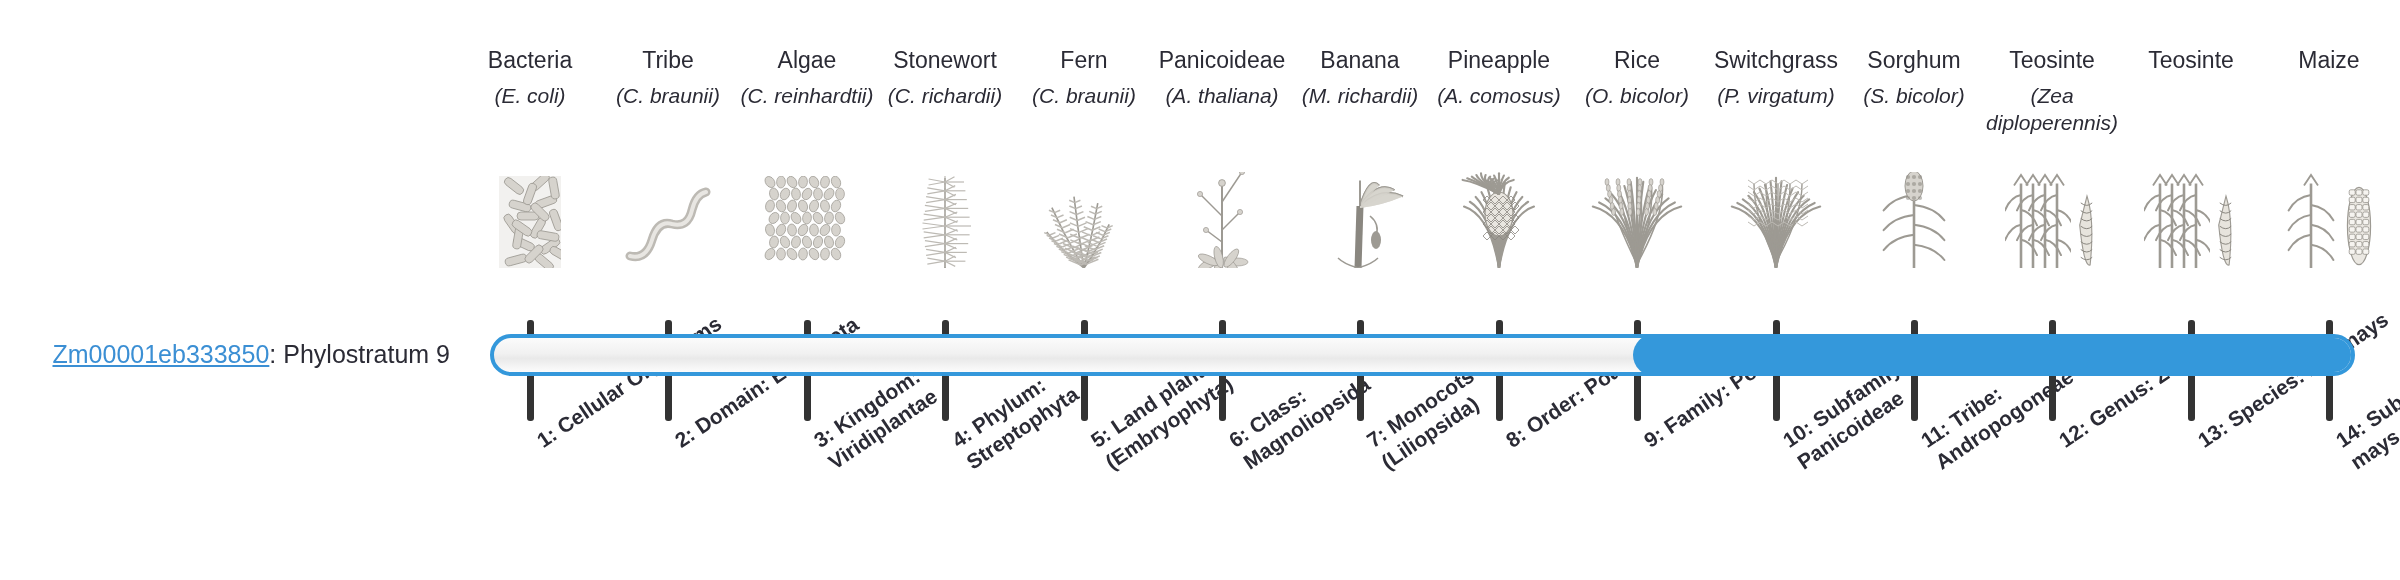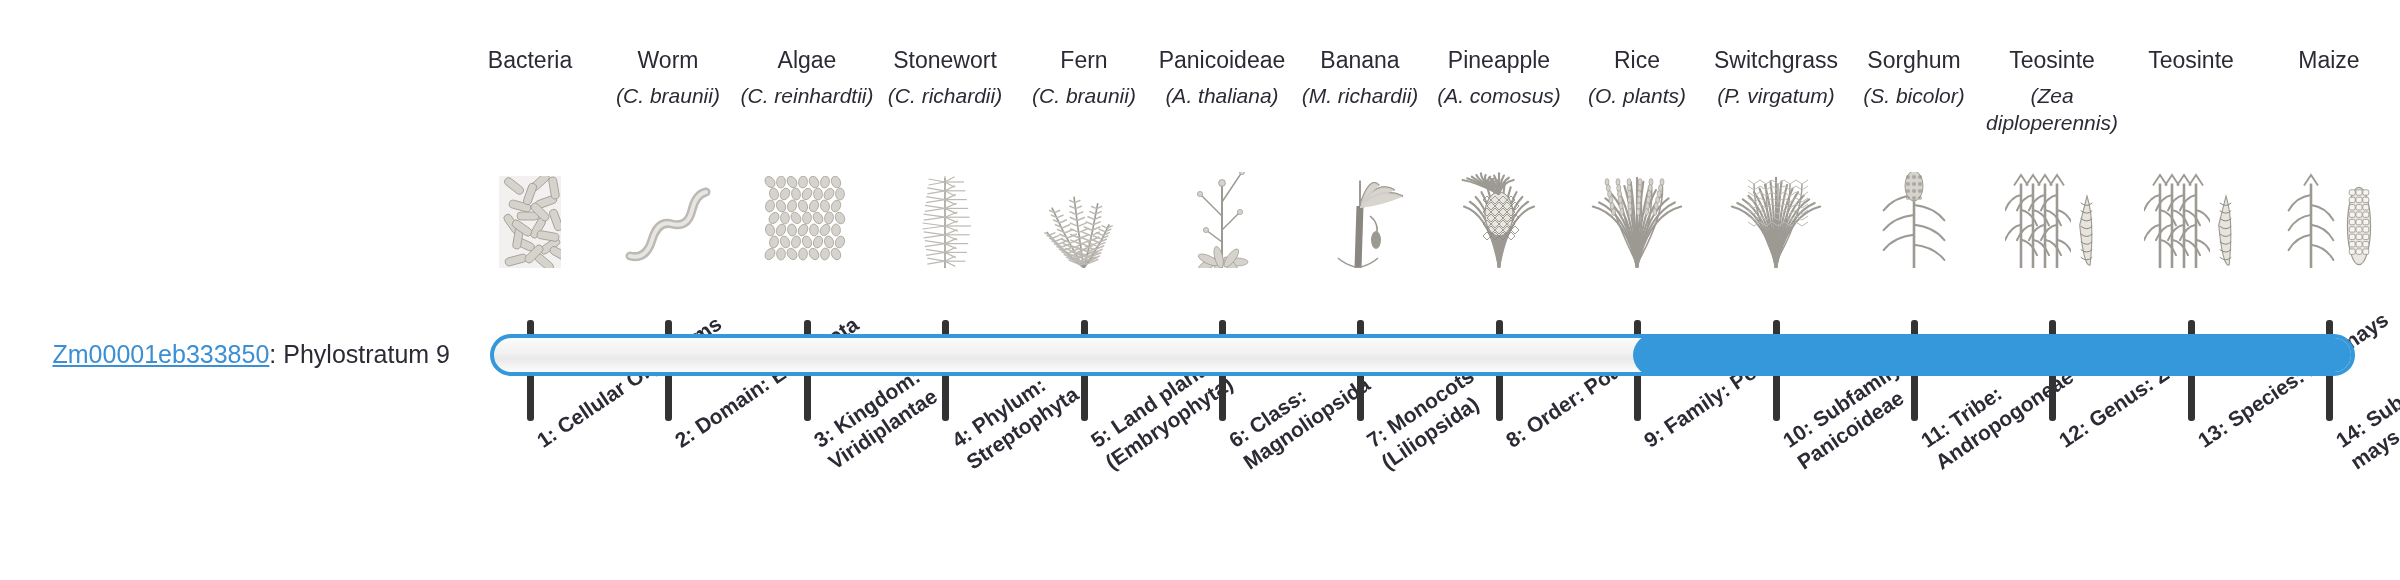--- a/index.html
+++ b/index.html
@@ -127,20 +127,21 @@
 </head>
 <body>
 
 <div id="gene-label">
   <span id="gene-link">Zm00001eb333850</span><span>: </span><span id="gene-strat">Phylostratum 9</span>
 </div>
 
 <div id="columns">
     <div class="col" style="left:530px">
       <div class="common-name">Bacteria</div>
+      <div class="latin-name">(E. coli)</div>
     </div>
     <div class="art" style="left:530px">
       <svg width="62" height="92" viewBox="0 0 62 92">
         <rect x="0" y="0" width="62" height="92" fill="#f2f1ef"></rect>
         <rect x="4" y="6" width="22" height="8" rx="4" fill="#d6d3cd" stroke="#9d9a93" stroke-width="0.8" transform="rotate(38 15 10)"></rect>
         <rect x="30" y="2" width="22" height="8" rx="4" fill="#d6d3cd" stroke="#9d9a93" stroke-width="0.8" transform="rotate(-42 41 6)"></rect>
         <rect x="10" y="26" width="22" height="8" rx="4" fill="#d6d3cd" stroke="#9d9a93" stroke-width="0.8" transform="rotate(15 21 30)"></rect>
         <rect x="36" y="22" width="22" height="8" rx="4" fill="#d6d3cd" stroke="#9d9a93" stroke-width="0.8" transform="rotate(-20 47 26)"></rect>
         <rect x="2" y="44" width="22" height="8" rx="4" fill="#d6d3cd" stroke="#9d9a93" stroke-width="0.8" transform="rotate(55 13 48)"></rect>
         <rect x="28" y="48" width="22" height="8" rx="4" fill="#d6d3cd" stroke="#9d9a93" stroke-width="0.8" transform="rotate(-60 39 52)"></rect>
@@ -154,21 +155,21 @@
         <rect x="44" y="8" width="22" height="8" rx="4" fill="#d6d3cd" stroke="#9d9a93" stroke-width="0.8" transform="rotate(80 55 12)"></rect>
         <rect x="8" y="58" width="22" height="8" rx="4" fill="#d6d3cd" stroke="#9d9a93" stroke-width="0.8" transform="rotate(-80 19 62)"></rect>
         <rect x="38" y="56" width="22" height="8" rx="4" fill="#d6d3cd" stroke="#9d9a93" stroke-width="0.8" transform="rotate(10 49 60)"></rect>
         <rect x="24" y="74" width="22" height="8" rx="4" fill="#d6d3cd" stroke="#9d9a93" stroke-width="0.8" transform="rotate(-45 35 78)"></rect>
         <rect x="50" y="74" width="22" height="8" rx="4" fill="#d6d3cd" stroke="#9d9a93" stroke-width="0.8" transform="rotate(30 61 78)"></rect>
         <rect x="12" y="48" width="22" height="8" rx="4" fill="#d6d3cd" stroke="#9d9a93" stroke-width="0.8" transform="rotate(35 23 52)"></rect>
         <rect x="30" y="32" width="22" height="8" rx="4" fill="#d6d3cd" stroke="#9d9a93" stroke-width="0.8" transform="rotate(45 41 36)"></rect>
       </svg>
     </div>
     <div class="col" style="left:668px">
-      <div class="common-name">Worm</div>
+      <div class="common-name">Tribe</div>
       <div class="latin-name">(C. braunii)</div>
     </div>
     <div class="art" style="left:668px">
       <svg width="96" height="86" viewBox="0 0 96 86">
         <path d="M10 74 Q26 78 32 58 Q38 38 52 42 Q68 46 72 28 Q76 12 86 10" stroke="#bdbab4" stroke-width="9" fill="none" stroke-linecap="round"></path>
         <path d="M10 74 Q26 78 32 58 Q38 38 52 42 Q68 46 72 28 Q76 12 86 10" stroke="#e8e6e2" stroke-width="4" fill="none" stroke-linecap="round"></path>
       </svg>
     </div>
     <div class="col" style="left:807px">
       <div class="common-name">Algae</div>
@@ -545,21 +546,21 @@
           <path d="M16 22 Q14.72 9.9 11.093333333333334 3.52" stroke="#9d9a93" stroke-width="2.1" fill="none" stroke-linecap="round"></path>
           <path d="M16 22 Q16 9.9 16 1.3199999999999998" stroke="#9d9a93" stroke-width="2.1" fill="none" stroke-linecap="round"></path>
           <path d="M16 22 Q17.28 9.9 20.906666666666666 3.5199999999999996" stroke="#9d9a93" stroke-width="2.1" fill="none" stroke-linecap="round"></path>
           <path d="M16 22 Q18.56 9.9 25.813333333333333 5.720000000000001" stroke="#9d9a93" stroke-width="2.1" fill="none" stroke-linecap="round"></path>
           <path d="M16 22 Q19.84 9.9 30.72 7.92" stroke="#9d9a93" stroke-width="2.1" fill="none" stroke-linecap="round"></path>
         </g>
       </svg>
     </div>
     <div class="col" style="left:1637px">
       <div class="common-name">Rice</div>
-      <div class="latin-name">(O. plants)</div>
+      <div class="latin-name">(O. bicolor)</div>
     </div>
     <div class="art" style="left:1637px">
       <svg width="96" height="96" viewBox="0 0 96 96">
         <path d="M48 96 Q36.480000000000004 43.2 3.8399999999999963 34.56" stroke="#9d9a93" stroke-width="2.1" fill="none" stroke-linecap="round"></path>
         <path d="M48 96 Q38.12571428571428 43.2 10.148571428571422 30.44571428571429" stroke="#9d9a93" stroke-width="2.1" fill="none" stroke-linecap="round"></path>
         <path d="M48 96 Q39.77142857142857 43.2 16.457142857142856 26.331428571428567" stroke="#9d9a93" stroke-width="2.1" fill="none" stroke-linecap="round"></path>
         <path d="M48 96 Q41.417142857142856 43.2 22.765714285714285 22.217142857142854" stroke="#9d9a93" stroke-width="2.1" fill="none" stroke-linecap="round"></path>
         <path d="M48 96 Q43.06285714285714 43.2 29.07428571428571 18.102857142857143" stroke="#9d9a93" stroke-width="2.1" fill="none" stroke-linecap="round"></path>
         <path d="M48 96 Q44.70857142857143 43.2 35.38285714285714 13.988571428571426" stroke="#9d9a93" stroke-width="2.1" fill="none" stroke-linecap="round"></path>
         <path d="M48 96 Q46.354285714285716 43.2 41.69142857142857 9.874285714285715" stroke="#9d9a93" stroke-width="2.1" fill="none" stroke-linecap="round"></path>

